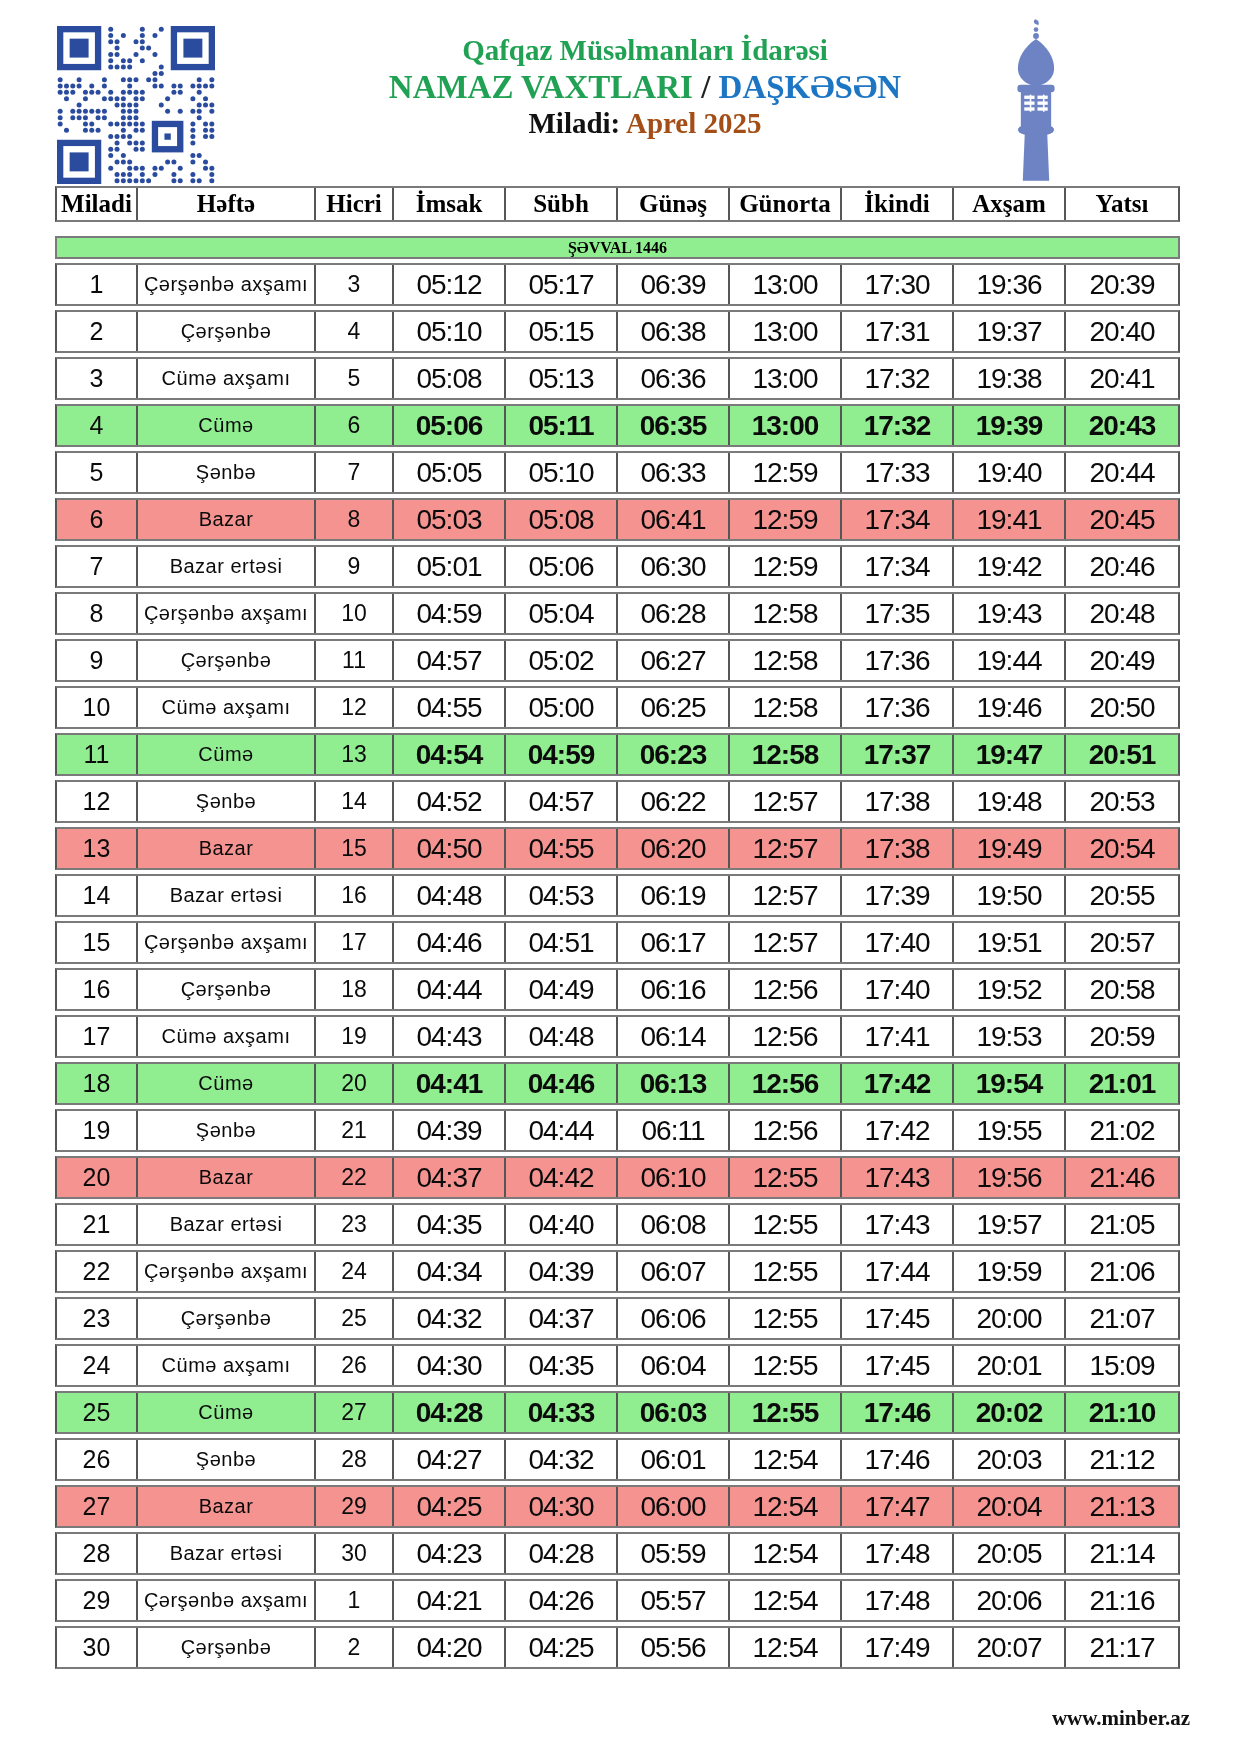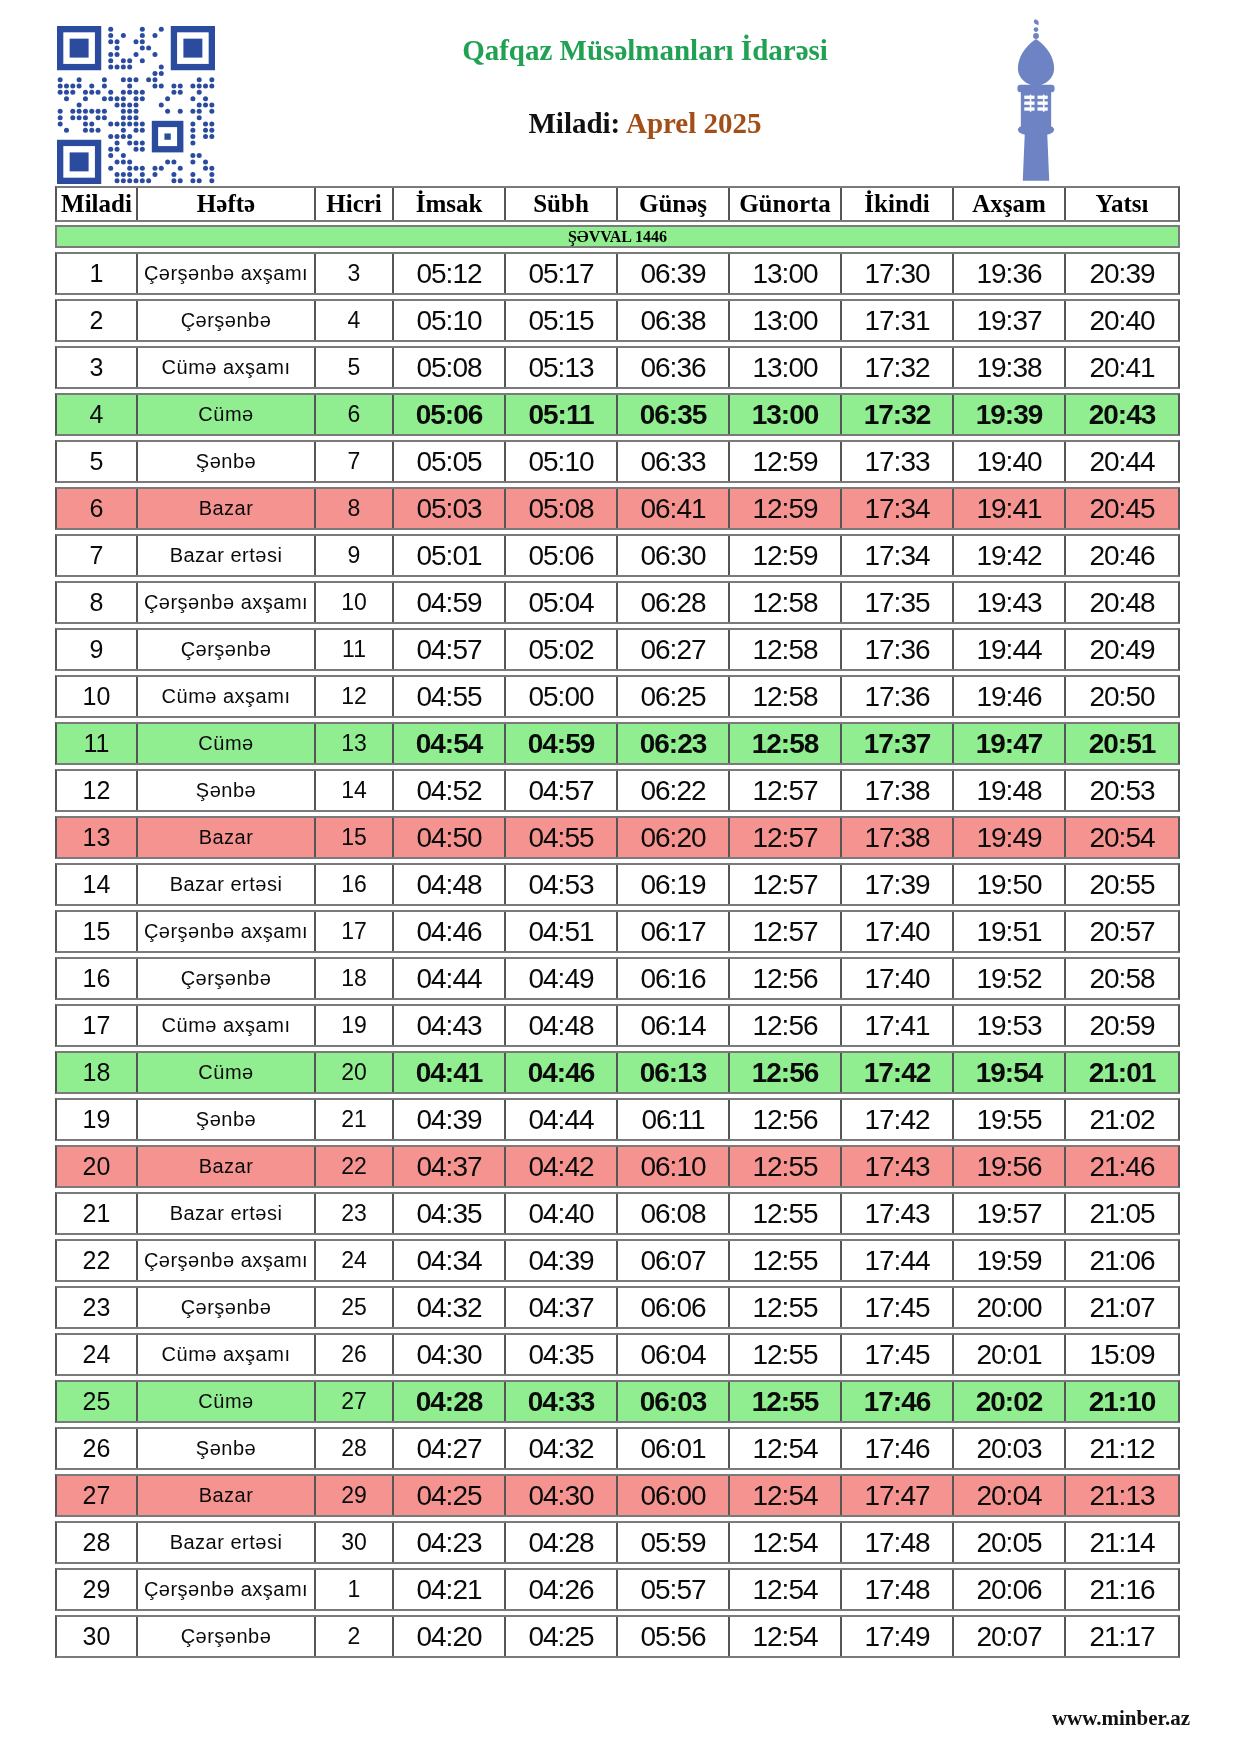--- a/index.html
+++ b/index.html
@@ -19,21 +19,21 @@
   .qr{position:absolute;left:57px;top:26px;width:158px;height:158px;}
   .minaret{position:absolute;left:992px;top:18px;width:88px;height:164px;}
   
   .tbl{position:absolute;left:55px;top:186px;width:1125px;}
   .grid-row{box-sizing:border-box;display:grid;
             grid-template-columns:81px 178px 78px repeat(7,112px);
             border:2px solid var(--border-gray);
             border-left:2px solid var(--border-dark);
             border-right:2px solid var(--border-dark);
             background:#ffffff;}
-  .thead{height:36px;margin-bottom:3px;}
+  .thead{height:36px;margin-bottom:14px;}
   .thead .cell{font-family:"Liberation Serif",serif;font-weight:bold;font-size:25px;color:#000;}
   .data-row{height:43px;margin-bottom:4px;font-family:"Liberation Sans",sans-serif;color:#0b0b0b;}
   .data-row.friday{background:var(--friday-green);}
   .data-row.sunday{background:var(--sunday-red);}
   .cell{box-sizing:border-box;display:flex;align-items:center;justify-content:center;
         border-right:2px solid var(--border-dark);overflow:hidden;}
   .cell:last-child{border-right:none;}
   .miladi{font-size:25px;}
   .weekday{font-size:20px;letter-spacing:.5px;}
   .hicri{font-size:23px;}
@@ -273,20 +273,21 @@
       <rect x="33" y="84" width="10.5" height="3.4"></rect>
       <rect x="46.5" y="84" width="10.5" height="3.4"></rect>
       <rect x="33" y="90" width="10.5" height="3.4"></rect>
       <rect x="46.5" y="90" width="10.5" height="3.4"></rect>
       <rect x="38.6" y="77" width="1.6" height="17.5"></rect>
       <rect x="52.1" y="77" width="1.6" height="17.5"></rect>
     </g>
   </svg>
 
   <div class="hline l1">Qafqaz Müsəlmanları İdarəsi</div>
+  <div class="hline l2"><span>NAMAZ VAXTLARI</span><span class="sep"> / </span><span class="city">DAŞKƏSƏN</span></div>
   <div class="hline l3"><span>Miladi: </span><span class="val">Aprel 2025</span></div>
 
   <div class="tbl" id="tbl">
       <div class="grid-row thead">
         <div class="cell">Miladi</div>
         <div class="cell">Həftə</div>
         <div class="cell">Hicri</div>
         <div class="cell">İmsak</div>
         <div class="cell">Sübh</div>
         <div class="cell">Günəş</div>

